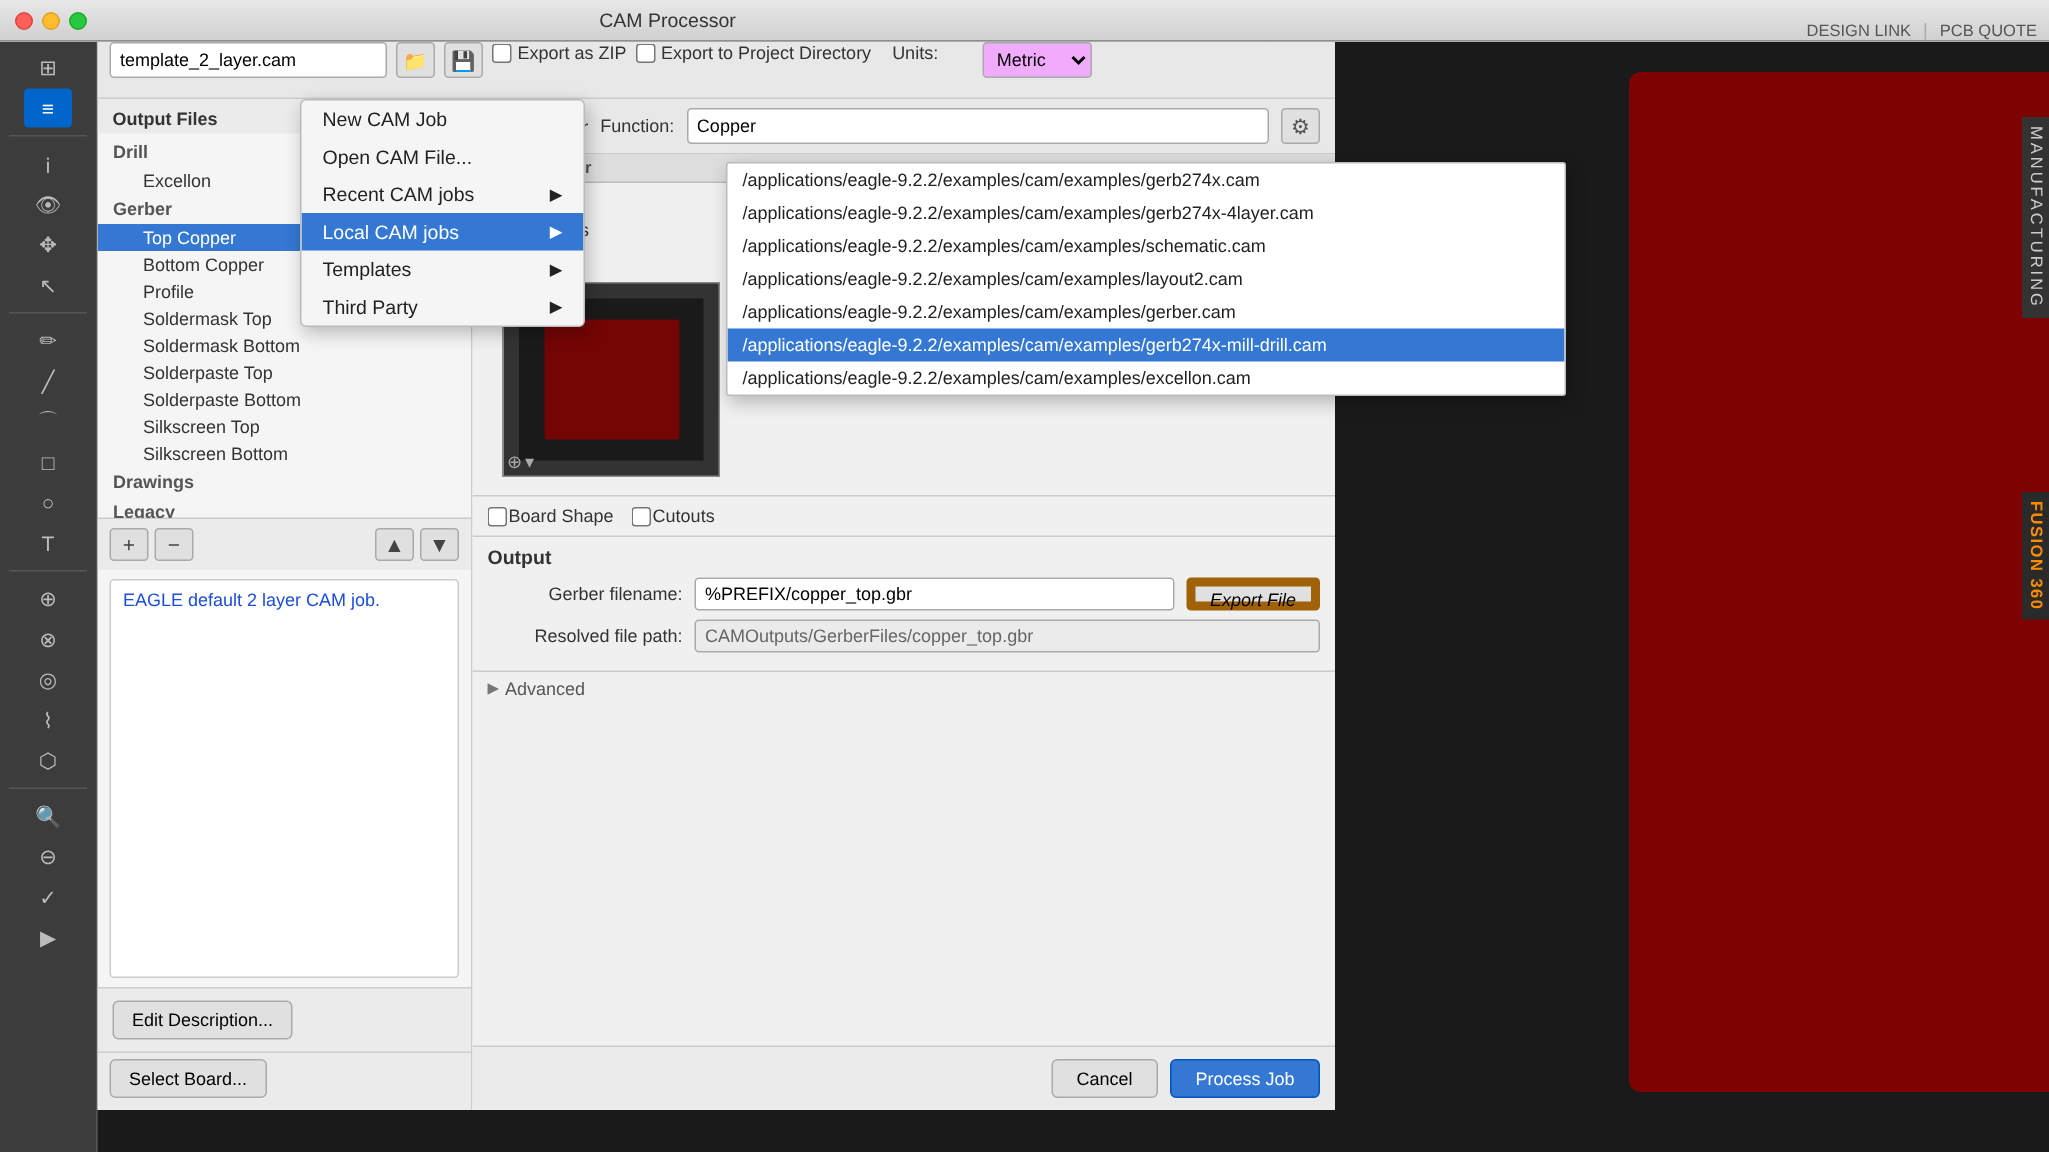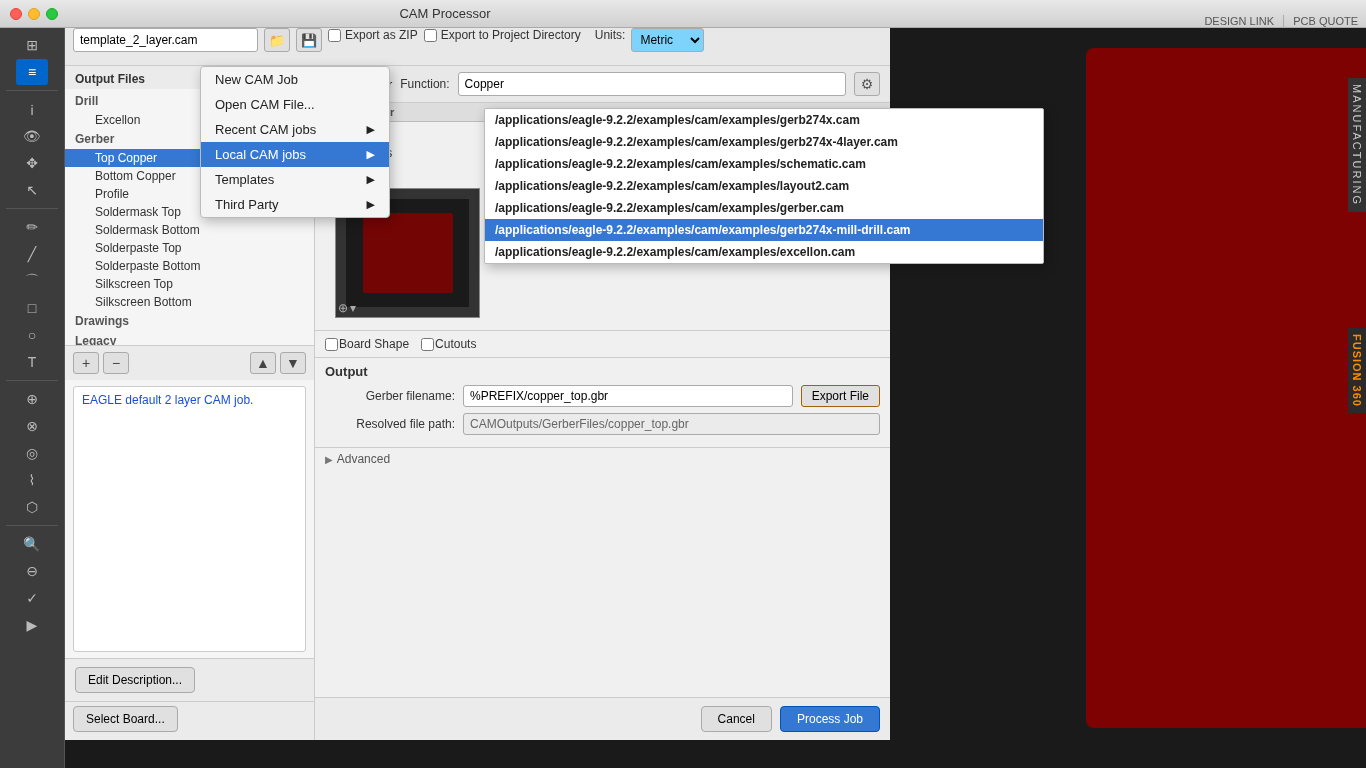--- a/index.html
+++ b/index.html
@@ -198,21 +198,22 @@
       color: #333;
     }
     .checkbox-group input { margin: 0; }
     .units-label { font-size: 12px; color: #333; margin-left: 8px; }
     .units-select {
       height: 24px;
       border: 1px solid #aaa;
       border-radius: 3px;
       padding: 0 4px;
       font-size: 12px;
-      background: #7dd3fc;
+      background: #f0abfc;
+      margin-left: 24px;
     }
 
     
     .cam-body {
       display: flex;
       flex: 1;
       overflow: hidden;
     }
 
     
@@ -408,26 +409,27 @@
       height: 22px;
       border: 1px solid #aaa;
       border-radius: 3px;
       padding: 0 6px;
       font-size: 12px;
       background: white;
     }
     .export-btn {
       padding: 2px 10px;
       height: 22px;
-      border: 1px solid #a16207;
+      border: 6px solid #a16207;
       border-radius: 3px;
       background: #e0e0e0;
       font-size: 12px;
       cursor: pointer;
       white-space: nowrap;
+      font-style: italic;
     }
 
     
     .advanced-section {
       padding: 4px 10px;
       border-top: 1px solid #ccc;
     }
     .advanced-toggle {
       display: flex;
       align-items: center;
@@ -540,21 +542,20 @@
       position: absolute;
       left: 484px;
       top: 108px;
       width: 560px;
       background: white;
       border: 1px solid #bbb;
       box-shadow: 2px 4px 12px rgba(0,0,0,0.25);
       border-radius: 2px;
       overflow: hidden;
       pointer-events: all;
-      font-weight: bold;
     }
     .file-list-item {
       padding: 4px 10px;
       font-size: 12px;
       color: #222;
       cursor: pointer;
       white-space: nowrap;
     }
     .file-list-item.highlighted { background: #3478d4; color: white; }
   </style>

